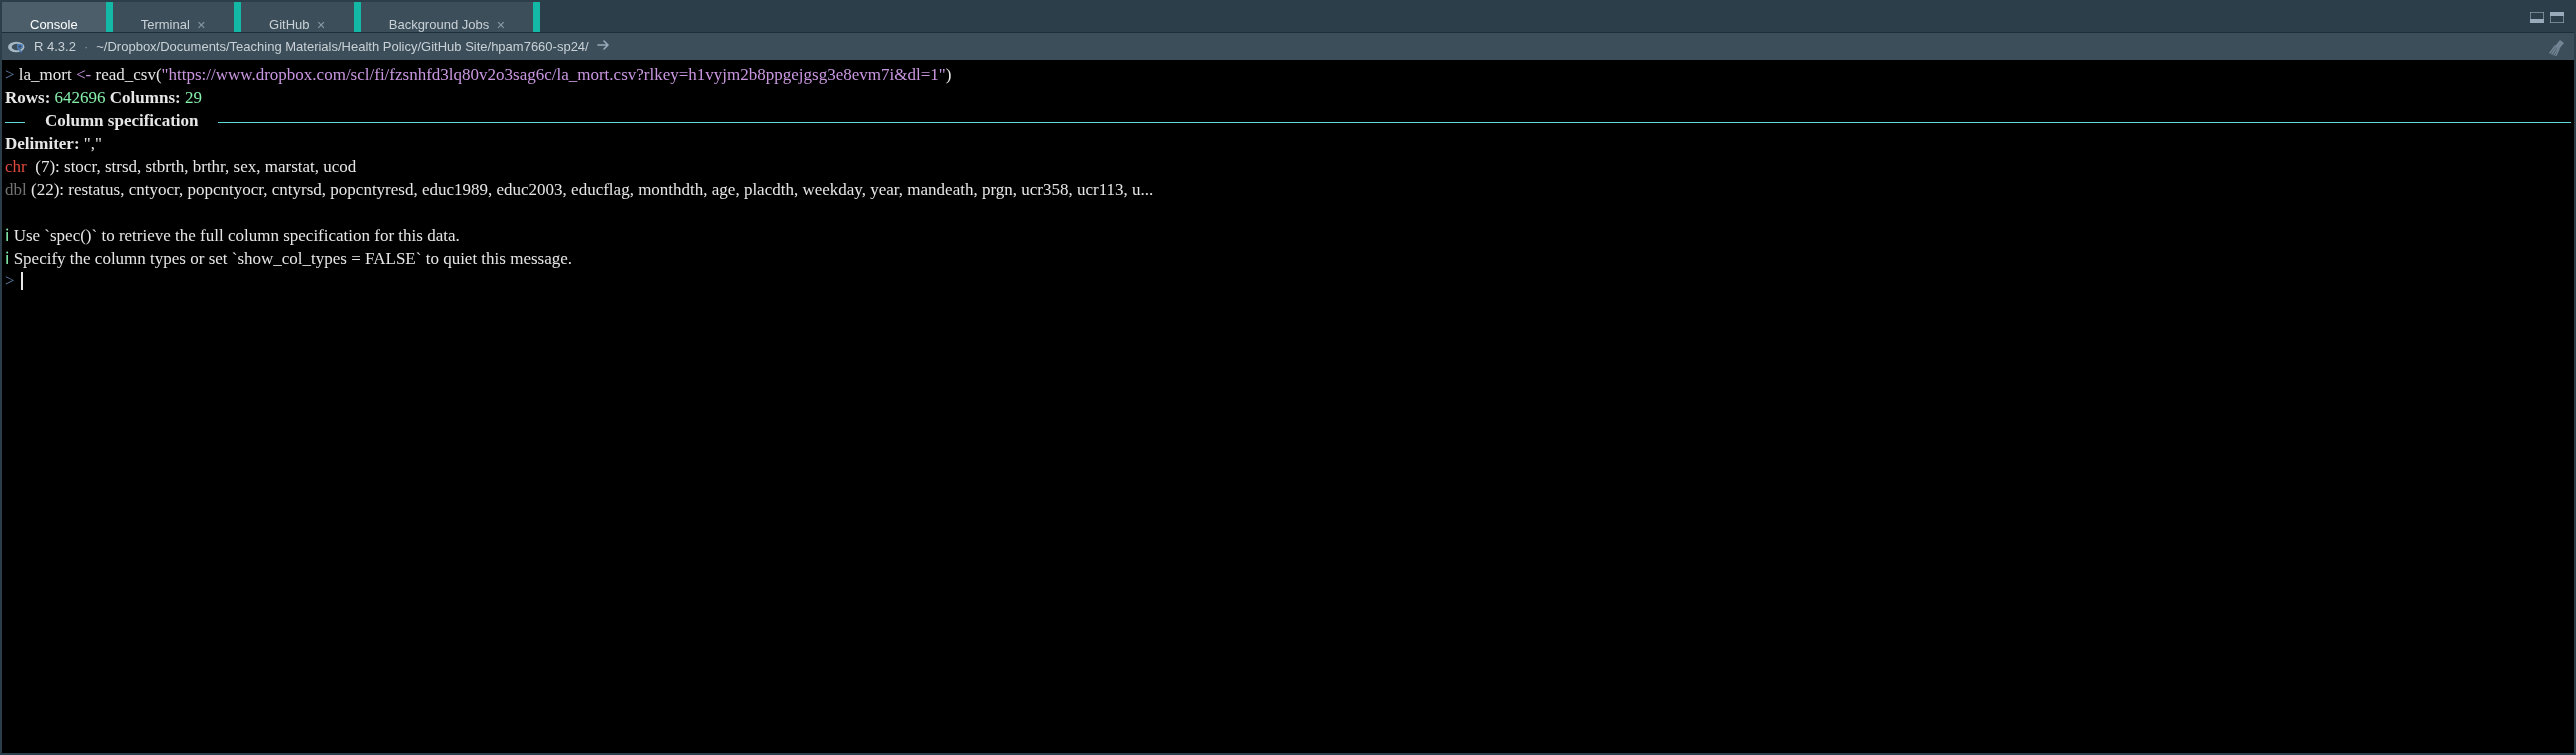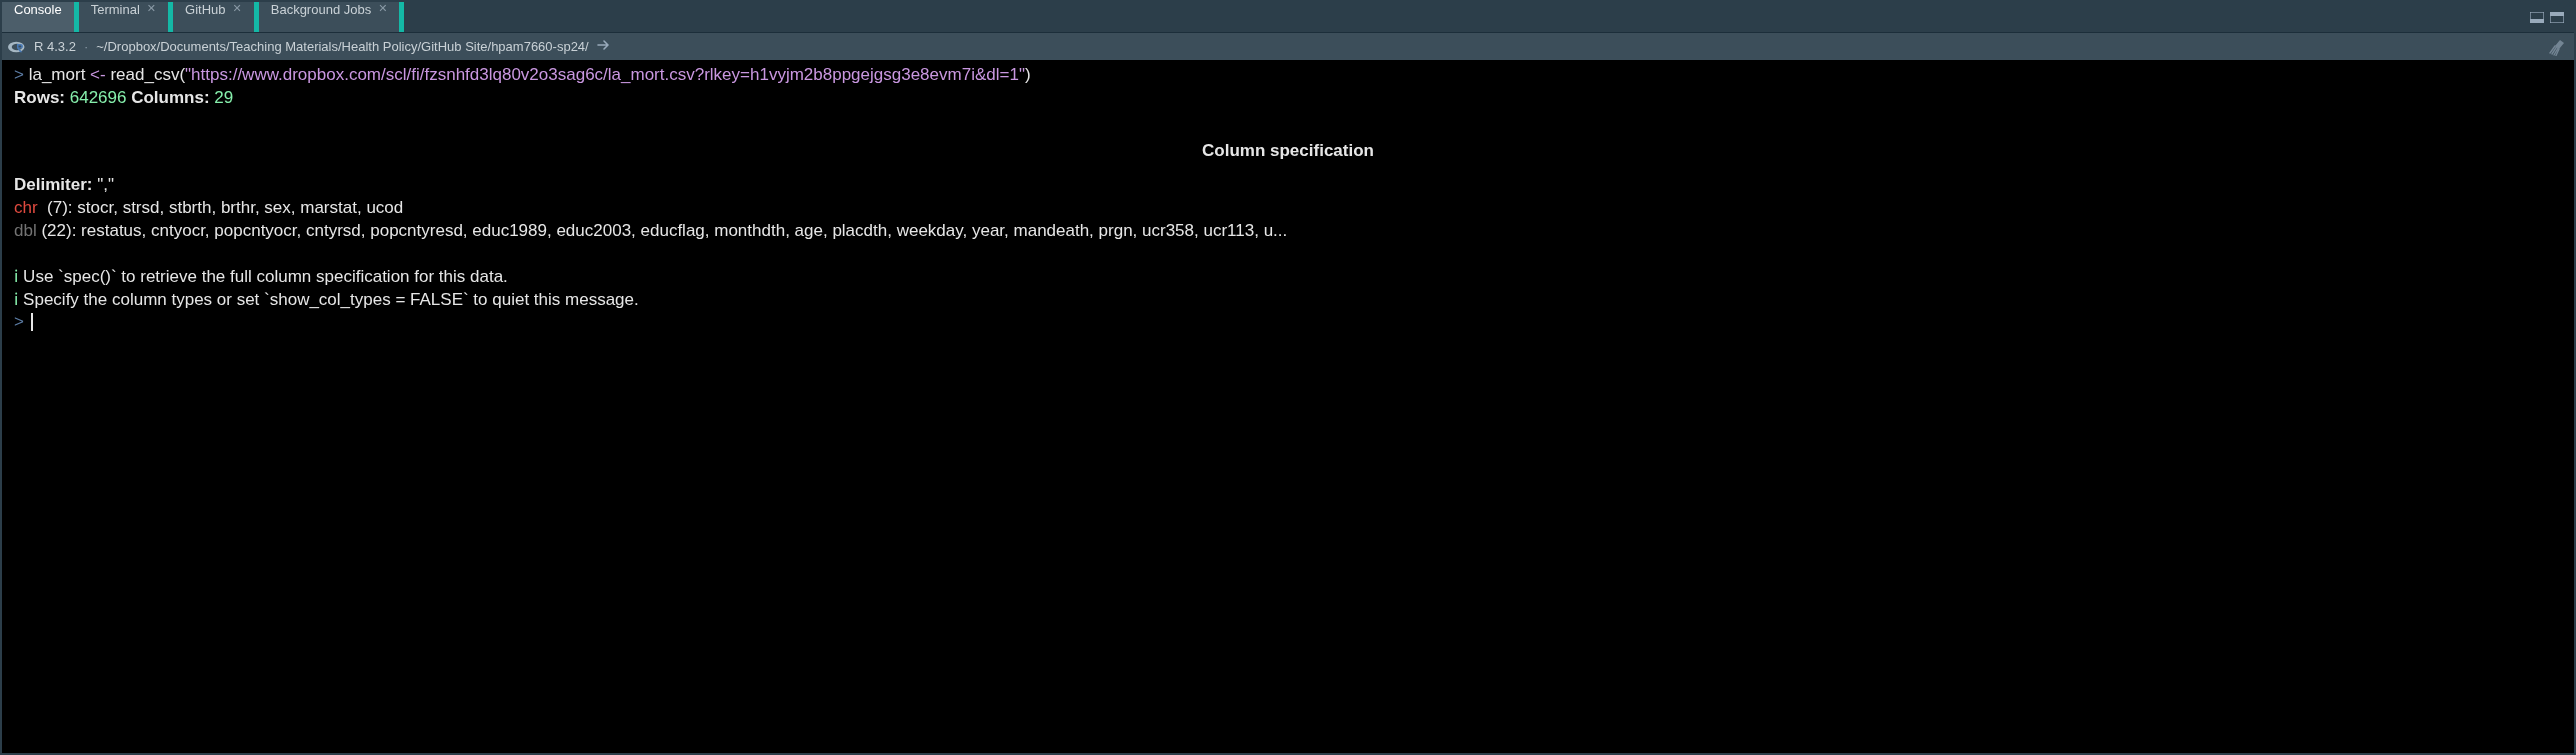--- a/index.html
+++ b/index.html
@@ -21,25 +21,25 @@
   }
   .tab-bar {
     background: #2C3E4A;
     display: flex;
     align-items: stretch;
     height: 30px;
     position: relative;
   }
   .tab {
     display: flex;
-    align-items: flex-start;
-    padding: 0 12px;
+    align-items: flex-end;
+    padding: 0 28px;
     color: #C9D1D6;
     background: #3C4E5A;
-    border-right: 5px solid #14b8a6;
+    border-right: 7px solid #14b8a6;
     cursor: pointer;
     font-family: 'Segoe UI', 'Helvetica', sans-serif;
     font-size: 13px;
     gap: 7px;
   }
   .tab.active {
     background: #4C5E6A;
     color: #FFFFFF;
   }
   .tab .close-x {
@@ -87,39 +87,38 @@
     align-items: center;
   }
   .broom-icon {
     width: 22px;
     height: 18px;
     opacity: 0.6;
   }
   .console {
     flex: 1;
     background: #000;
-    padding: 4px 12px;
+    padding: 4px 3px;
     font-size: 17px;
     line-height: 1.35;
     white-space: pre;
     overflow: hidden;
-    font-family: Liberation Sans, sans-serif;
+    font-family: Liberation Serif, serif;
   }
   .c-prompt { color: #5C7CA4; }
   .c-white { color: #E6E6E6; }
   .c-lavender { color: #C997E0; }
   .c-cyan { color: #86efac; }
   .c-red { color: #E04A3F; margin-top: 24px; }
   .c-yellow { color: #737373; }
   .c-bold { font-weight: bold; }
   .rule-line {
     display: flex;
     align-items: center;
-    gap: 8px;
-    flex-direction: column;
+    gap: 20px;
   }
   .rule-line .hline {
     flex: 1;
     border-top: 1px solid #5FDAD6;
     height: 0;
     margin-top: 2px;
   }
   .rule-line .hline.short {
     flex: 0 0 20px;
   }

